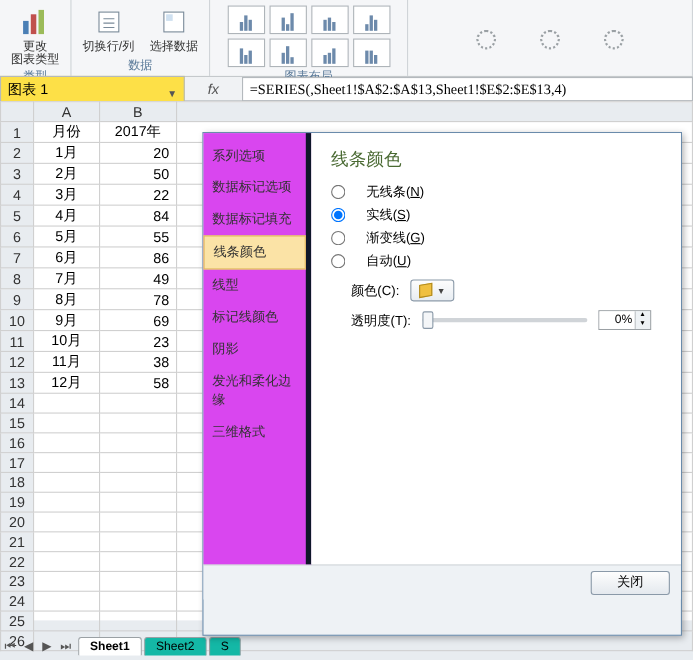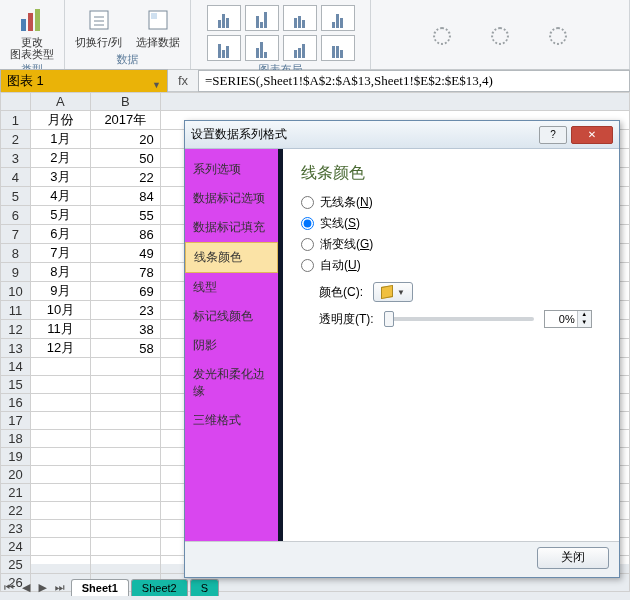--- a/index.html
+++ b/index.html
@@ -14,23 +14,23 @@
 .rbtn span { font-size:11px; color:#333; text-align:center; line-height:12px; }
 .smallico { width:22px; height:22px; }
 .glabel { font-size:11px; color:#5a7a99; }
 .chartthumb { width:34px; height:26px; border:1px solid #aeb4b9; background:#fff; margin:1px; display:flex; align-items:flex-end; justify-content:center; gap:1px; padding:2px; }
 .chartthumb i { width:3px; background:#6d8aab; }
 .chartgrid { display:grid; grid-template-columns:repeat(4,1fr); gap:2px; }
 .loading { width:18px; height:18px; border:2px dotted #9aa0a4; border-radius:50%; }
 
 
 .fxbar { display:flex; align-items:center; background:#f0f2f4; border-bottom:1px solid #c5c9cc; height:22px; }
-.namebox { width:168px; border:1px solid #b4b9bd; background:#eab308; padding:2px 6px; font-size:13px; font-family:SimSun; display:flex; justify-content:space-between; align-items:flex-end; }
+.namebox { width:168px; border:1px solid #b4b9bd; background:#fde047; padding:2px 6px; font-size:13px; font-family:SimSun; display:flex; justify-content:space-between; align-items:flex-end; }
 .namebox .dd { font-size:9px; color:#555; }
-.fxlabel { width:30px; text-align:center; color:#555; font-size:13px; }
+.fxlabel { width:52px; text-align:center; font-style:italic; color:#555; font-size:13px; }
 .fmla { flex:1; background:#fff; border:1px solid #b4b9bd; padding:2px 6px; font-family:Consolas,SimSun; font-size:13px; }
 
 
 .sheetwrap { display:flex; height:472px; }
 .grid { background:#fff; position:relative; }
 table.g { border-collapse:collapse; font-family:SimSun; font-size:13px; }
 table.g th, table.g td { border:1px solid #d0d0d0; height:18px; }
 table.g th { background:#e8ecf0; font-weight:normal; color:#333; }
 .rowhdr { width:30px; text-align:center; background:#e8ecf0; }
 .colA { width:60px; }
@@ -49,21 +49,21 @@
 .titlebar { height:28px; background:linear-gradient(#f4f8fb,#dce6ef); border-bottom:1px solid #b8c6d4; display:flex; align-items:center; padding:0 6px; font-size:12px; justify-content:space-between; }
 .titlebar .wbtns { display:flex; gap:4px; }
 .wbtn { width:28px; height:18px; border:1px solid #9aa0a4; background:#eef2f5; border-radius:2px; display:flex; align-items:center; justify-content:center; font-size:10px;}
 .wbtn.close { background:#c74a3c; color:#fff; border-color:#a63a2e; width:42px; }
 .dbody { display:flex; height:392px; }
 .dnav { width:98px; border-right:5px solid #0f172a; background:#d946ef; padding-top:6px; }
 .dnav div { padding:6px 8px; font-size:12px; color:#333; cursor:pointer; }
 .dnav div.active { background:#fbe3a6; border:1px solid #e0b85a; }
 .dpane { flex:1; padding:14px 18px; background:#fff; }
 .dpane h3 { font-size:16px; color:#4a6a33; font-weight:normal; margin-bottom:10px; }
-.radio { display:flex; align-items:center; gap:6px; margin:4px 0; font-size:12px; }
+.radio { display:flex; align-items:center; gap:19px; margin:4px 0; font-size:12px; }
 .radio input { margin:0; }
 .radio .mne { text-decoration:underline; }
 .row { display:flex; align-items:center; gap:10px; margin:8px 0 0 18px; font-size:12px; }
 .colorbtn { width:40px; height:20px; border:1px solid #8a99a8; border-radius:3px; background:linear-gradient(#fdfdfd,#e8edf2); display:flex; align-items:center; justify-content:center; gap:4px;}
 .colorbtn .buck { width:12px;height:12px;background:#f0c040;border:1px solid #b08a20; transform:skewY(-10deg);}
 .colorbtn .ar { font-size:8px; color:#444; }
 .slider { width:150px; height:4px; background:#d0d4d8; border-radius:2px; position:relative; }
 .slider .thumb { width:10px; height:16px; background:#f4f6f8; border:1px solid #8a99a8; border-radius:2px; position:absolute; top:-6px; left:0; }
 .spin { width:48px; height:18px; border:1px solid #9aa0a4; background:#fff; display:flex; }
 .spin input { width:32px; border:none; font-size:11px; text-align:right; padding-right:2px; }
@@ -354,27 +354,20 @@
   <span class="tabbtn">⏮</span>
   <span class="tabbtn">◀</span>
   <span class="tabbtn">▶</span>
   <span class="tabbtn">⏭</span>
 <div class="sheettab active">Sheet1</div>
     <div class="sheettab">Sheet2</div>
     <div class="sheettab">S</div>
   </div>
 
 <div class="dialog">
-  <div class="titlebar">
-    <span>设置数据系列格式</span>
-    <div class="wbtns">
-      <div class="wbtn">?</div>
-      <div class="wbtn close">✕</div>
-    </div>
-  </div>
   <div class="dbody">
     <div class="dnav" id="dnav">
         <div>系列选项</div>
         <div>数据标记选项</div>
         <div>数据标记填充</div>
         <div class="active">线条颜色</div>
         <div>线型</div>
         <div>标记线颜色</div>
         <div>阴影</div>
         <div>发光和柔化边缘</div>

